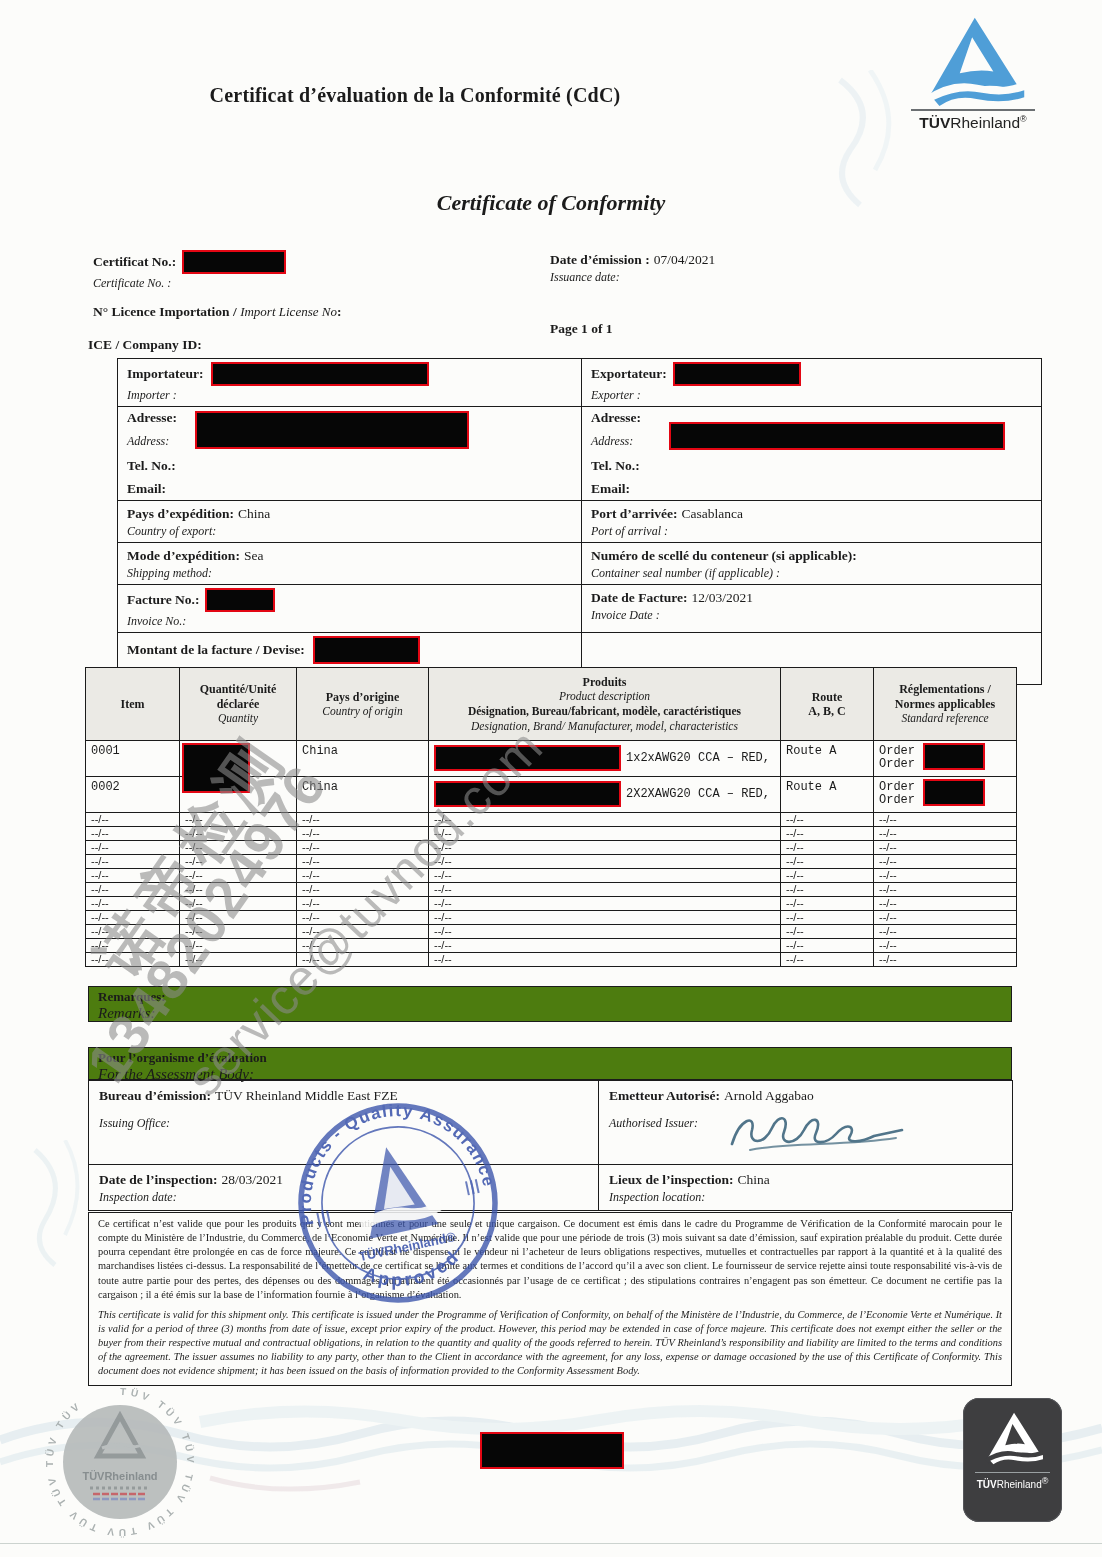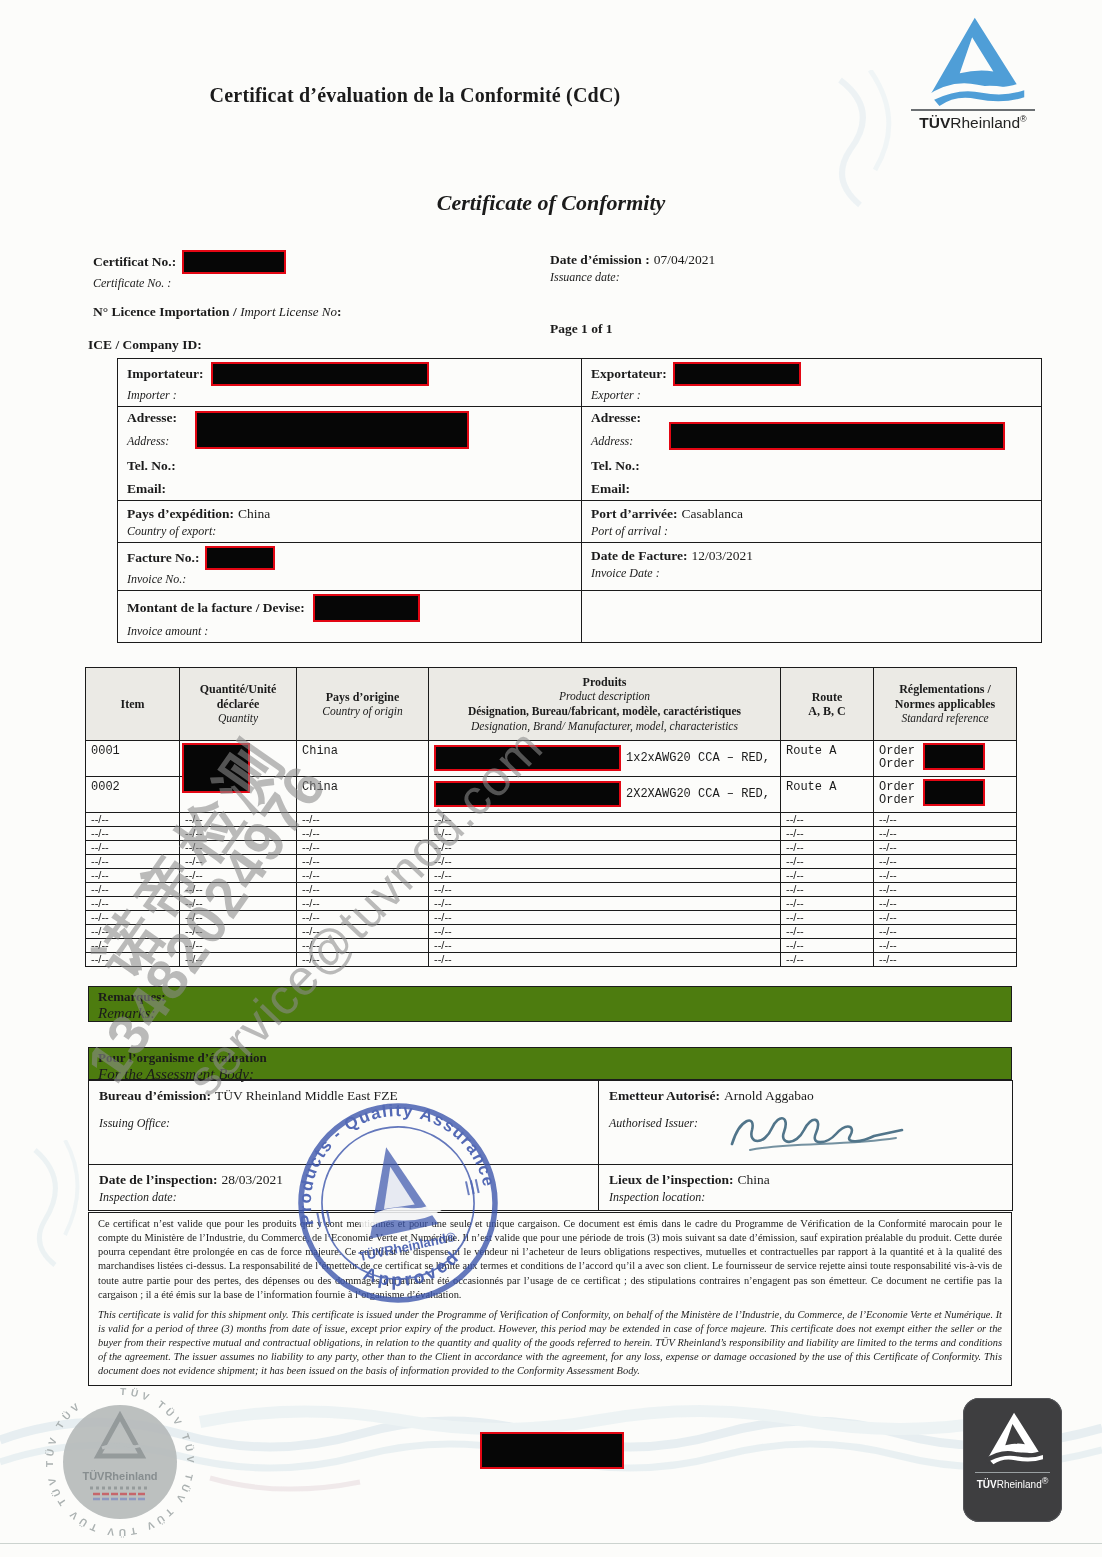--- a/index.html
+++ b/index.html
@@ -169,20 +169,31 @@
     <tr style="height:41px;">
       <td>
         <span class="flabel">Pays d’expédition:</span>
         <span class="val">China</span>
         <div class="elabel mt2">Country of export:</div>
       </td>
       <td>
         <span class="flabel">Port d’arrivée:</span>
         <span class="val">Casablanca</span>
         <div class="elabel mt2">Port of arrival :</div>
+      </td>
+    </tr>
+    <tr style="height:38px;">
+      <td>
+        <span class="flabel">Mode d’expédition:</span>
+        <span class="val">Sea</span>
+        <div class="elabel mt2">Shipping method:</div>
+      </td>
+      <td>
+        <span class="flabel">Numéro de scellé du conteneur (si applicable):</span>
+        <div class="elabel mt2">Container seal number (if applicable) :</div>
       </td>
     </tr>
     <tr style="height:40px;">
       <td>
         <span class="flabel">Facture No.:</span>
         <span class="redact" style="width:66px;height:20px;margin-left:2px;"></span>
         <div class="elabel mt2">Invoice No.:</div>
       </td>
       <td>
         <span class="flabel">Date de Facture:</span>

